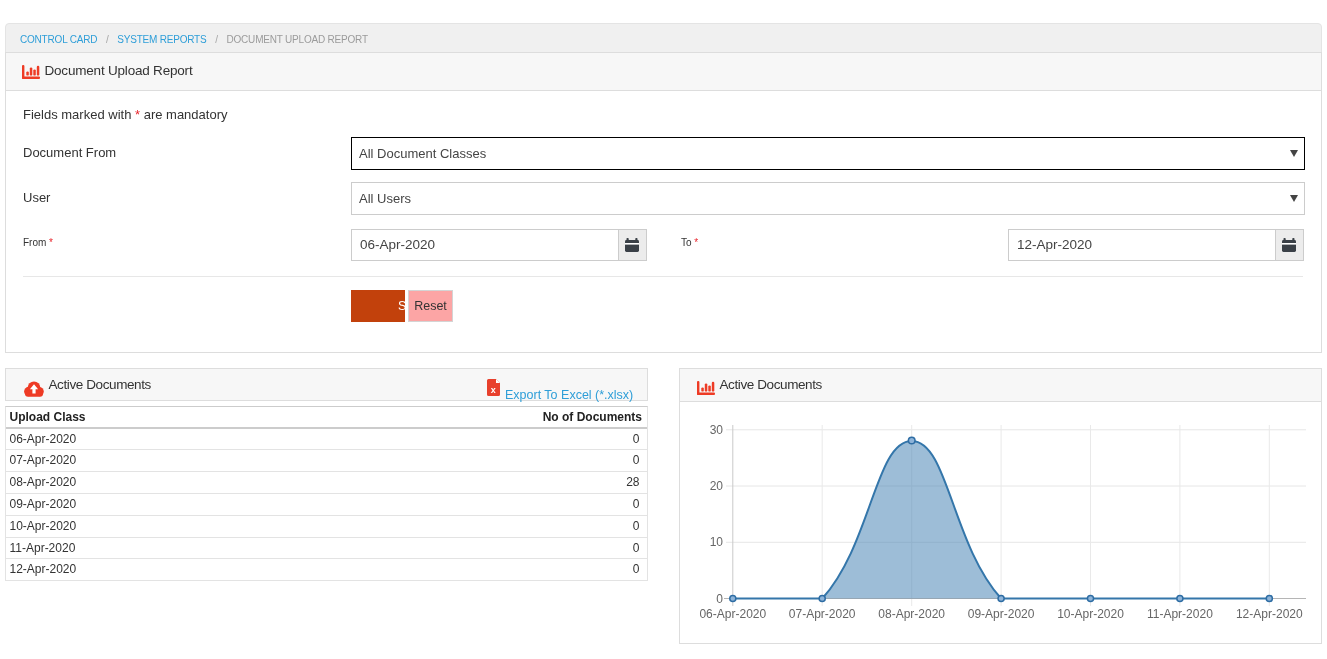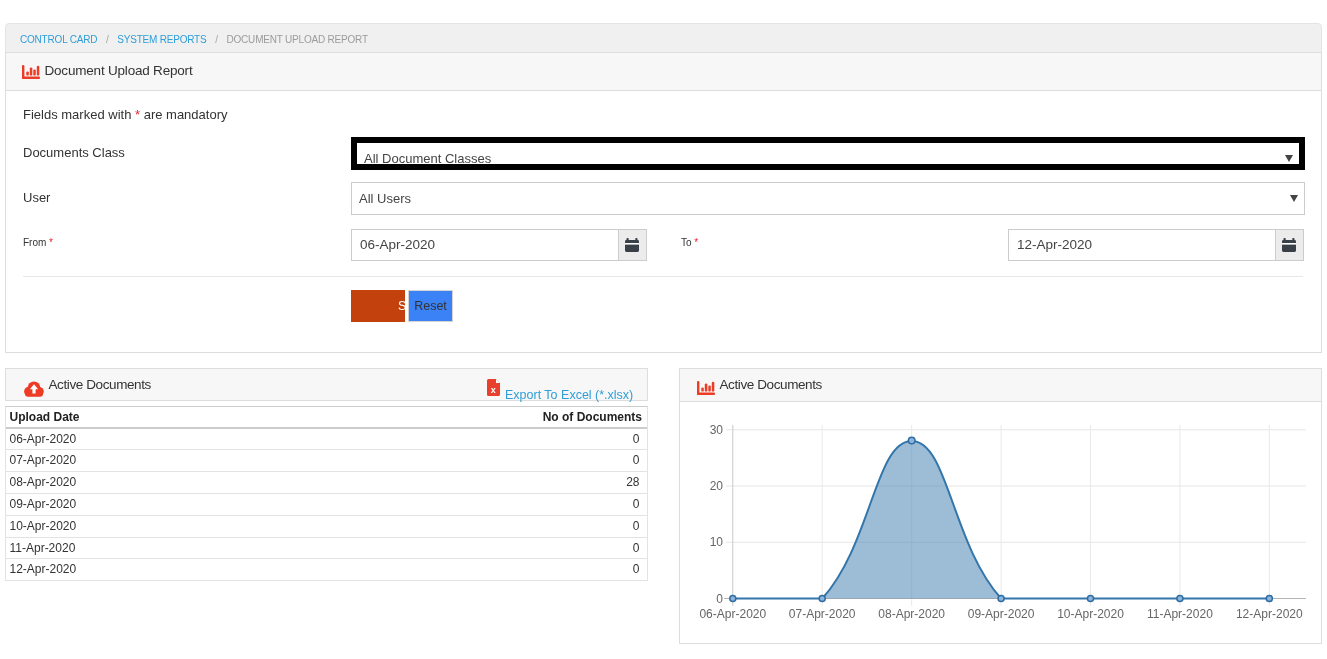--- a/index.html
+++ b/index.html
@@ -32,22 +32,22 @@
           <rect x="7.8" y="2.4" width="2.5" height="8.2" rx="1.2"></rect>
           <rect x="11.3" y="4.4" width="2.5" height="6.2" rx="1.2"></rect>
           <rect x="14.8" y="0.8" width="2.5" height="9.8" rx="1.2"></rect>
         </g>
       </svg>
       <div class="abs" style="left:38.5px;top:0;line-height:36px;font-size:13.5px;letter-spacing:-0.2px;color:#333;">Document Upload Report</div>
     </div>
 
     <div class="abs" style="left:17px;top:54px;font-size:13px;color:#333;">Fields marked with <span style="color:#e8262d;">*</span> are mandatory</div>
 
-    <div class="abs" style="left:17px;top:92px;font-size:13px;color:#333;">Documents Class</div>
-    <div class="abs" style="left:345px;top:84px;width:954px;height:33px;border:6px solid #000000;background:#fff;">
+    <div class="abs" style="left:17px;top:92px;font-size:13px;color:#333;">Document From</div>
+    <div class="abs" style="left:345px;top:84px;width:954px;height:33px;border:1px solid #000000;background:#fff;">
       <div class="abs" style="left:7px;top:0;line-height:31px;font-size:13px;color:#444;">All Document Classes</div>
       <div class="abs" style="right:6.5px;top:12px;width:0;height:0;border-left:4.5px solid transparent;border-right:4.5px solid transparent;border-top:7px solid #444;"></div>
     </div>
 
     <div class="abs" style="left:17px;top:137px;font-size:13px;color:#333;text-align:center;">User</div>
     <div class="abs" style="left:345px;top:129px;width:954px;height:33px;border:1px solid #ccc;background:#fff;">
       <div class="abs" style="left:7px;top:0;line-height:31px;font-size:13px;color:#444;">All Users</div>
       <div class="abs" style="right:6.5px;top:12px;width:0;height:0;border-left:4.5px solid transparent;border-right:4.5px solid transparent;border-top:7px solid #444;"></div>
     </div>
 
@@ -77,21 +77,21 @@
           <rect x="10.3" y="0" width="2.2" height="3.6" rx="0.8"></rect>
           <rect x="0" y="2" width="14" height="12" rx="1.4"></rect>
         </g>
         <rect x="0" y="5" width="14" height="1.6" fill="#fff"></rect>
       </svg>
     </div>
 
     <div class="abs" style="left:17px;top:222.5px;width:1280px;height:0;border-top:1px solid #e7e7e7;"></div>
 
     <div class="abs" style="left:345px;top:237px;width:54px;height:32px;background:#c2410c;color:#fff;font-size:12.5px;text-align:center;line-height:32px;padding-left:47px;">Submit</div>
-    <div class="abs" style="left:402px;top:237px;width:45px;height:32px;background:#3b82f6;border:1px solid #d4d4d4;color:#333;font-size:12.5px;text-align:center;line-height:30px;">Reset</div>
+    <div class="abs" style="left:402px;top:237px;width:45px;height:32px;background:#fca5a5;border:1px solid #d4d4d4;color:#333;font-size:12.5px;text-align:center;line-height:30px;">Reset</div>
   </div>
 
   <div class="abs" style="left:5px;top:368px;width:643px;height:215px;">
     <div class="abs" style="left:0;top:0;width:643px;height:33px;background:#f7f7f7;border:1px solid #ddd;">
       <svg class="abs" style="left:18px;top:11.5px;" width="20" height="16" viewBox="0 0 20 15.5">
         <g fill="#ee3b25">
           <circle cx="4.8" cy="10.2" r="4.7"></circle>
           <circle cx="10" cy="6.6" r="6.4"></circle>
           <circle cx="15.2" cy="10.3" r="4.6"></circle>
           <rect x="1" y="9.5" width="18" height="6" rx="3"></rect>
@@ -102,21 +102,21 @@
       <svg class="abs" style="left:481px;top:10px;" width="13" height="17" viewBox="0 0 13 17">
         <path fill="#e8402c" d="M0 1.5 A1.5 1.5 0 0 1 1.5 0 L9 0 L13 4 L13 15.5 A1.5 1.5 0 0 1 11.5 17 L1.5 17 A1.5 1.5 0 0 1 0 15.5 Z"></path>
         <path fill="#fff" d="M9 0 L13 4 L9 4 Z"></path>
         <text x="6.3" y="13.5" font-size="9" font-weight="bold" fill="#fff" text-anchor="middle" font-family="Liberation Sans">x</text>
       </svg>
       <div class="abs blue" style="left:499px;top:11px;line-height:31px;font-size:12.5px;white-space:nowrap;">Export To Excel (*.xlsx)</div>
     </div>
 
     <div class="abs" style="left:0;top:37.5px;width:643px;border-top:1px solid #ccc;border-left:1px solid #e3e3e3;border-right:1px solid #e3e3e3;">
       <div style="height:22px;border-bottom:2px solid #ccc;font-size:12px;font-weight:bold;color:#222;line-height:21px;position:relative;">
-          <span style="position:absolute;left:3.5px;">Upload Date</span>
+          <span style="position:absolute;left:3.5px;">Upload Class</span>
           <span style="position:absolute;right:5px;">No of Documents</span>
         </div>
       <div class="trow">
           <span>06-Apr-2020</span>
           <span class="tr2">0</span>
         </div>
       <div class="trow">
           <span>07-Apr-2020</span>
           <span class="tr2">0</span>
         </div>

